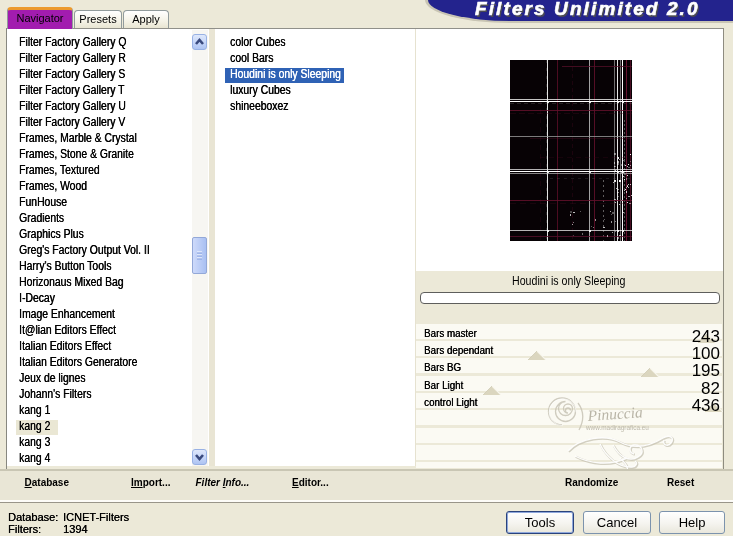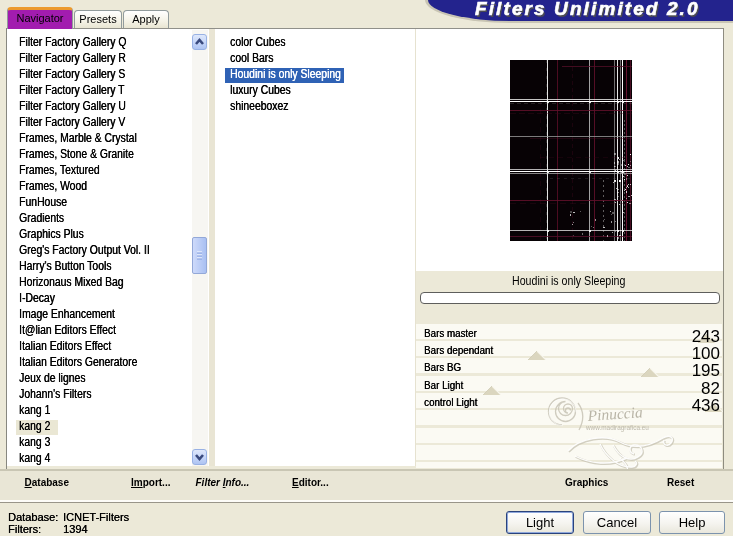--- a/index.html
+++ b/index.html
@@ -386,23 +386,23 @@
   <div class="abs" id="rightBorder"></div>
 
   <div class="abs" id="abarTopD"></div>
   <div class="abs" id="abar"></div>
   <div class="abs" id="abarBotW"></div>
   <div class="abs" id="abarBotD"></div>
   <div class="abs albl" style="left:24.5px;"><u>D</u>atabase</div>
   <div class="abs albl" style="left:131px;"><u>Im</u>port...</div>
   <div class="abs albl" style="left:195.5px;font-style:italic;">Filter <u>I</u>nfo...</div>
   <div class="abs albl" style="left:292px;"><u>E</u>ditor...</div>
-  <div class="abs albl" style="left:565px;">Graphics</div>
+  <div class="abs albl" style="left:565px;">Randomize</div>
   <div class="abs albl" style="left:667px;">Reset</div>
 
   <div class="abs stat" style="left:8px;top:511px;">Database:</div>
   <div class="abs stat" style="left:63px;top:511px;">ICNET-Filters</div>
   <div class="abs stat" style="left:8px;top:523px;">Filters:</div>
   <div class="abs stat" style="left:63px;top:523px;">1394</div>
 
-  <div class="abs xpbtn" id="applybtn">Light</div>
+  <div class="abs xpbtn" id="applybtn">Tools</div>
   <div class="abs xpbtn" id="cancelbtn">Cancel</div>
   <div class="abs xpbtn" id="helpbtn">Help</div>
 
 </body></html>

